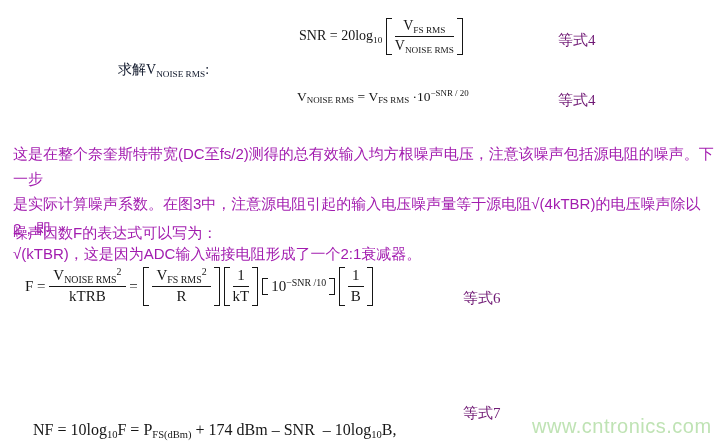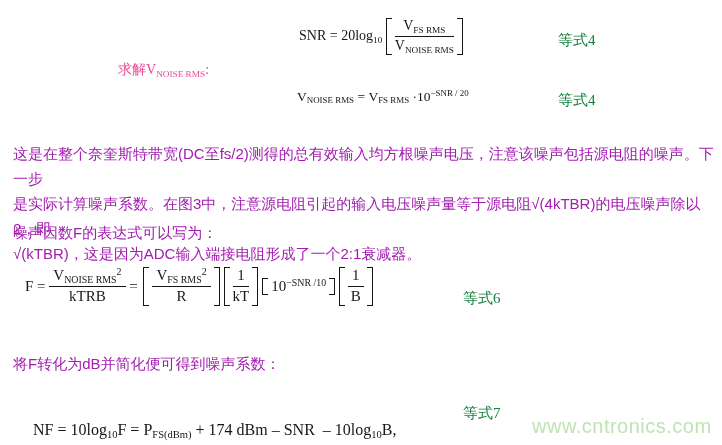--- a/index.html
+++ b/index.html
@@ -22,27 +22,27 @@
   .br{align-self:stretch;width:5px;flex:none;}
   .br.l{border-left:1.7px solid #161616;border-top:1.7px solid #161616;border-bottom:1.7px solid #161616;margin-right:3px;}
   .br.r{border-right:1.7px solid #161616;border-top:1.7px solid #161616;border-bottom:1.7px solid #161616;margin-left:3px;}
   .bgroup{display:inline-flex;align-items:center;margin:0 2px;}
 
   .eq1{left:299px;top:18px;font-size:14px;}
   .eq2{left:297px;top:89px;font-size:13.5px;}
   .eq6{left:25px;top:267px;font-size:15px;}
   .eq7{left:33px;top:421px;font-size:16px;}
 
-  .eqlabel{position:absolute;font-family:"Liberation Serif",serif;font-size:15px;color:#15803d;}
+  .eqlabel{position:absolute;font-family:"Liberation Serif",serif;font-size:15px;color:#701a75;}
   .lbl-eq1{left:558px;top:31px;}
   .lbl-eq2{left:558px;top:91px;}
   .lbl-eq6{left:463px;top:289px;text-align:center;}
   .lbl-eq7{left:463px;top:404px;}
 
-  .solve{position:absolute;left:118px;top:61px;font-size:14px;color:#ec4899;
+  .solve{position:absolute;left:118px;top:61px;font-size:14px;color:#0f172a;
          font-family:"Liberation Serif",serif;}
 
   .para{position:absolute;left:13px;font-size:15px;line-height:25px;color:#a21caf;}
   .para1{top:141px;width:702px;}
   .para2{top:220px;}
   .para3{top:351px;}
 
   .watermark{position:absolute;left:532px;top:415px;font-size:20px;letter-spacing:0.5px;
              color:#bfe3b4;font-family:"Liberation Sans",sans-serif;}
 </style>
@@ -114,21 +114,20 @@
       <span class="br l"></span>
       <span class="frac">
         <span class="num">1</span>
         <span class="den">B</span>
       </span>
       <span class="br r"></span>
     </span>
   </div>
   <div class="eqlabel lbl-eq6">等式6</div>
 
-  <div class="para para3">将F转化为dB并简化便可得到噪声系数：</div>
 
   <div class="eq eq7">
     <span class="seg"><span>NF = 10log</span><sub>10</sub><span>F = P</span><sub>FS(dBm)</sub><span> + 174 dBm – SNR  – 10log</span><sub>10</sub><span>B,</span></span>
   </div>
   <div class="eqlabel lbl-eq7">等式7</div>
 
   <div class="watermark">www.cntronics.com</div>
 
 </div>
 

